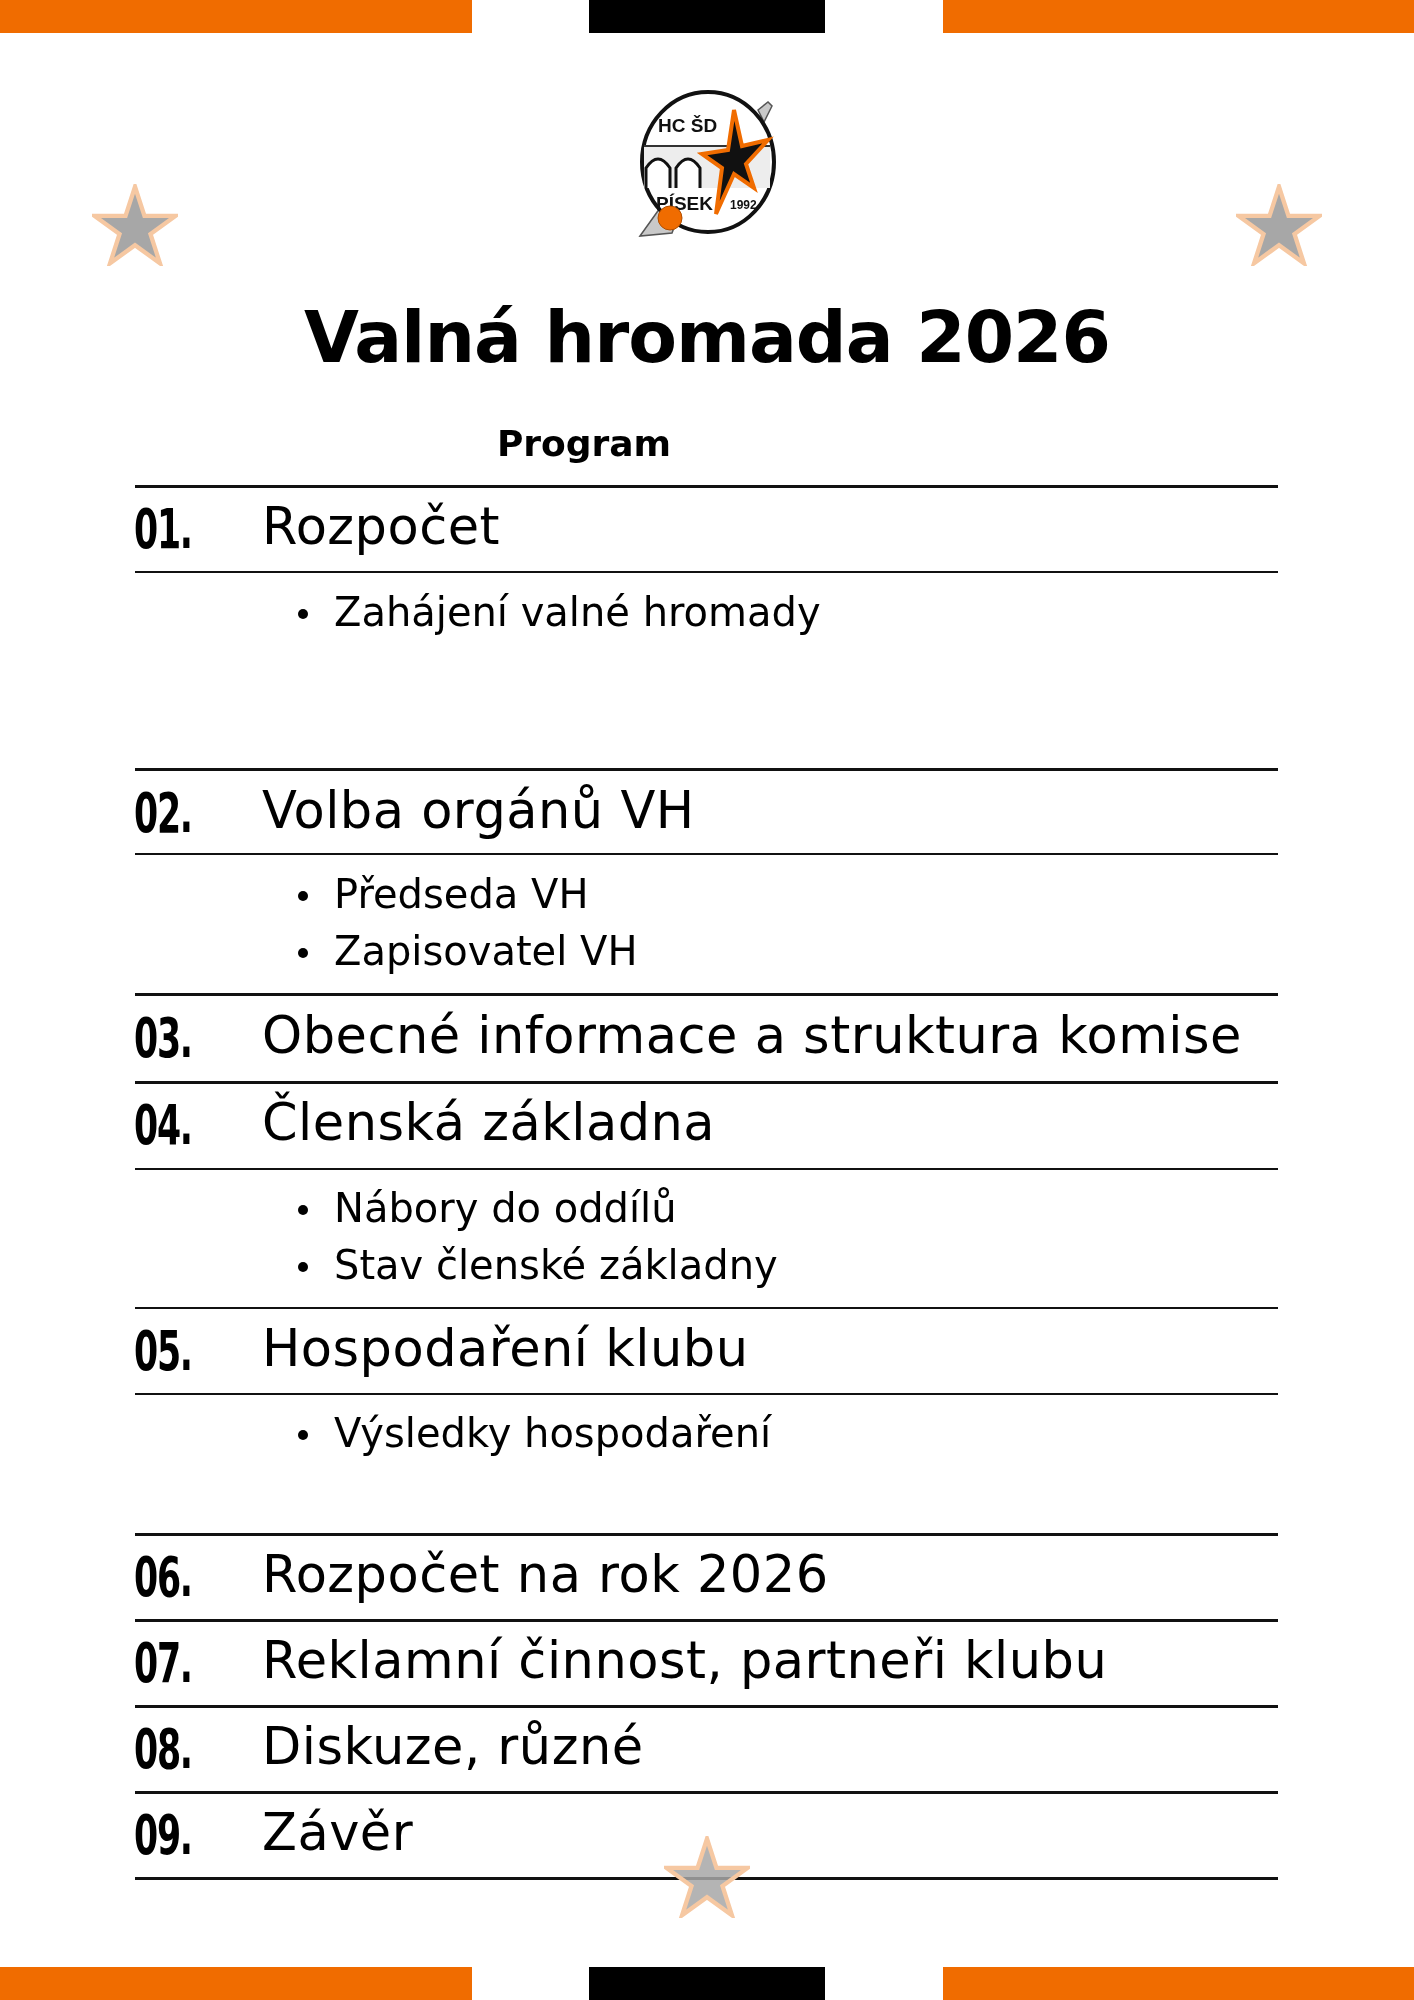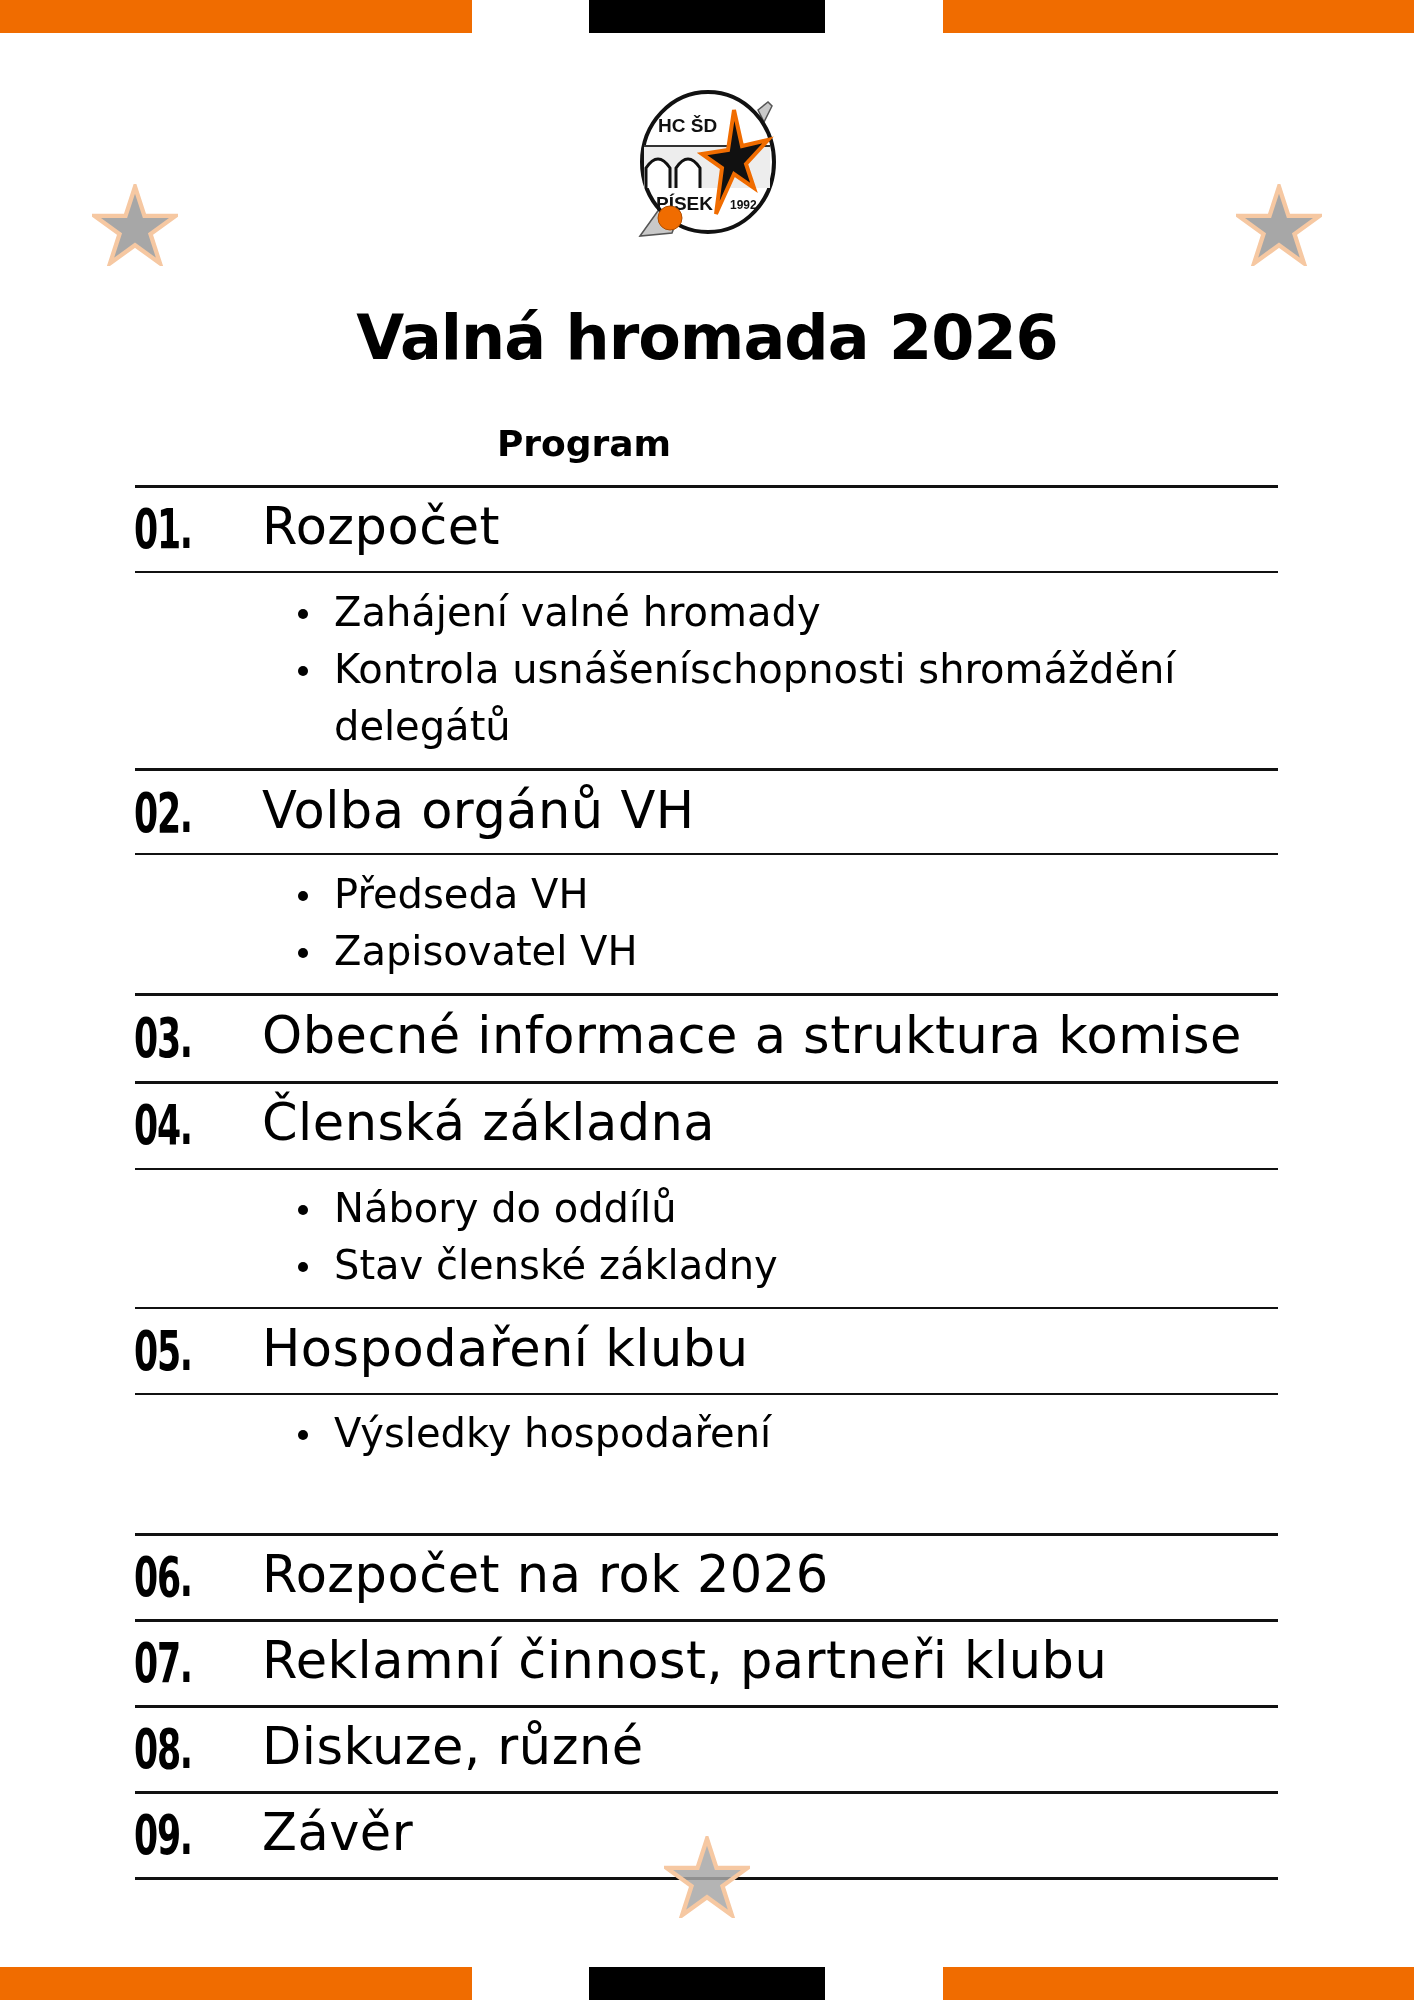--- a/index.html
+++ b/index.html
@@ -9,21 +9,21 @@
   .bar.bottom { top:1967px; height:33px; }
   .bar.orange { background:#f06c00; }
   .bar.black { background:#000; }
   .bar.l { left:0; width:472px; }
   .bar.m { left:589px; width:236px; }
   .bar.r { left:943px; width:471px; }
 
   .star { position:absolute; width:86px; height:82px; }
   .logo { position:absolute; left:630px; top:88px; width:152px; height:152px; }
 
-  .title { position:absolute; left:0; width:1414px; top:288px; text-align:center; font-family:"DejaVu Sans", sans-serif; font-weight:bold; font-size:62px; letter-spacing:-1px; line-height:100px; }
+  .title { position:absolute; left:0; width:1414px; top:288px; text-align:center; font-family:"DejaVu Sans", sans-serif; font-weight:bold; font-size:71px; letter-spacing:-1px; line-height:100px; }
   .subtitle { position:absolute; left:0; width:1168px; top:420px; text-align:center; font-family:"DejaVu Sans", sans-serif; font-weight:bold; font-size:36px; line-height:48px; }
 
   .rule { position:absolute; left:135px; width:1143px; background:#111; }
   .rule.thick { height:3px; }
   .rule.thin { height:2px; }
 
   .num { position:absolute; left:134px; font-family:"DejaVu Sans", sans-serif; font-weight:bold; font-size:56px; line-height:60px; transform:scaleX(0.62); transform-origin:left center; letter-spacing:-2px; }
   .heading { position:absolute; left:262px; font-family:"DejaVu Sans", sans-serif; font-weight:normal; font-size:51px; line-height:60px; white-space:nowrap; letter-spacing:0.5px; }
   .bullets { position:absolute; left:298px; width:960px; margin:0; padding:0; list-style:none; font-family:"DejaVu Sans", sans-serif; font-size:40px; line-height:57px; }
   .bullets li { position:relative; padding-left:36px; }
@@ -64,21 +64,20 @@
 <div class="subtitle">Program</div>
 
 <div>
 
   <div class="rule thick" style="top:485px"></div>
   <div class="num" style="top:499px">01.</div>
   <div class="heading" style="top:497px">Rozpočet</div>
   <div class="rule thin" style="top:571px"></div>
   <ul class="bullets" style="top:584px">
     <li>Zahájení valné hromady</li>
-    <li>Kontrola usnášeníschopnosti shromáždění delegátů</li>
   </ul>
 
   <div class="rule thick" style="top:768px"></div>
   <div class="num" style="top:783px">02.</div>
   <div class="heading" style="top:781px">Volba orgánů VH</div>
   <div class="rule thin" style="top:853px"></div>
   <ul class="bullets" style="top:866px">
     <li>Předseda VH</li>
     <li>Zapisovatel VH</li>
   </ul>

